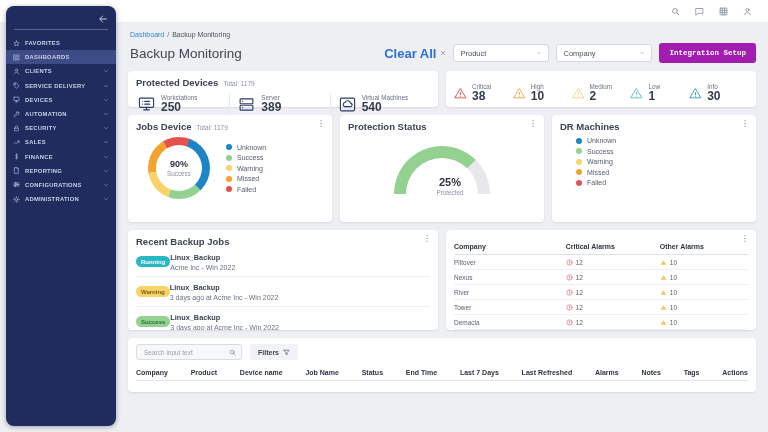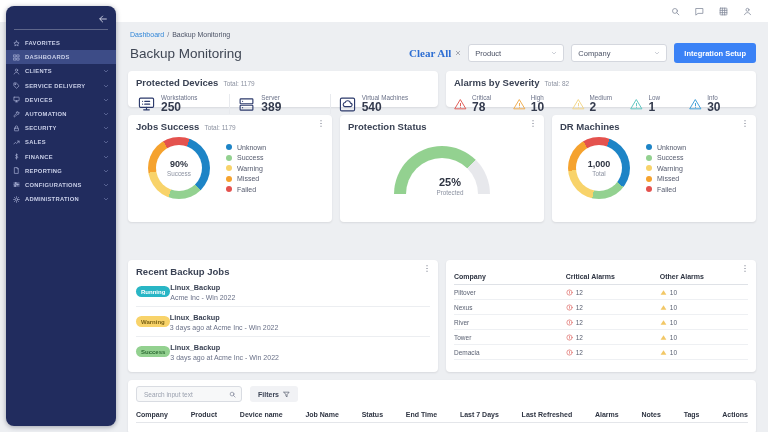--- a/index.html
+++ b/index.html
@@ -35,27 +35,27 @@
   
   .main { position:absolute; left:122px; top:22px; right:0; bottom:0; padding:7px 12px 0 6px; }
   .breadcrumb { font-size:7px; color:#4a5164; margin:2px 0 5px 2px; }
   .breadcrumb a { color:#3186d8; text-decoration:none; }
   .breadcrumb .sep { color:#6a7188; margin:0 3px; }
 
   .header-row { display:flex; align-items:center; margin:0 0 8px 2px; height:20px; }
   .page-title { font-size:13.5px; font-weight:500; color:#3f4654; margin:0; }
   .controls { margin-left:auto; display:flex; align-items:center; gap:7px; }
   .clear-all { display:flex; align-items:center; gap:4px; background:none; border:none; color:#2f6fd3;
-    font-size:11px; font-weight:bold; cursor:pointer; padding:0; font-family:Liberation Serif, serif; }
+    font-size:13px; font-weight:bold; cursor:pointer; padding:0; font-family:Liberation Sans, sans-serif; }
   .clear-all .icon { width:6px; height:6px; color:#5a6172; }
   .select { width:96px; height:18px; background:#fff; border:1px solid #d4d7de; border-radius:3px;
     display:flex; align-items:center; padding:0 6px; font-size:7.5px; color:#4a5164; cursor:pointer; }
   .select .chev { margin-left:auto; width:6px; height:6px; color:#9aa0ae; }
-  .btn-primary { height:20px; background:#3b82f6; color:#fff; border:none; border-radius:3px;
-    font-size:7.5px; font-weight:bold; padding:0 10px; cursor:pointer; font-family:Liberation Sans, sans-serif; }
+  .btn-primary { height:20px; background:#a21caf; color:#fff; border:none; border-radius:3px;
+    font-size:7.5px; font-weight:bold; padding:0 10px; cursor:pointer; font-family:Liberation Mono, monospace; }
 
   .row { display:flex; gap:8px; margin-bottom:8px; }
   .card { background:#fff; border-radius:4px; box-shadow:0 1px 2px rgba(27,31,45,.1); padding:6px 8px; position:relative; }
   .card-title-row { display:flex; align-items:baseline; gap:5px; }
   .card-title { font-size:9.5px; font-weight:600; color:#3a4254; }
   .total { font-size:6.5px; color:#8b91a0; }
   .kebab { position:absolute; top:5px; right:7px; color:#555b6e; font-size:8px; line-height:8px; cursor:pointer; }
 
   
   .kpi-card { flex:1; height:36px; }
@@ -82,21 +82,21 @@
   .legend { margin-left:16px; display:flex; flex-direction:column; gap:3.5px; }
   .legend-item { display:flex; align-items:center; gap:5px; font-size:7px; color:#555b6e; }
   .legend-dot { width:6px; height:6px; border-radius:50%; flex:0 0 auto; }
   .gauge-wrap { width:96px; height:50px; overflow:hidden; margin:14px auto 0; position:relative; }
   .gauge { width:96px; height:96px; border-radius:50%; position:relative; }
   .gauge::after { content:""; position:absolute; inset:12px; background:#fff; border-radius:50%; }
   .gauge-center { position:absolute; left:16px; right:0; bottom:0; text-align:center; z-index:1; }
   .gauge-center .center-value { font-size:11px; }
 
   
-  .list-card { flex:1; height:112px; overflow:hidden;margin-top:30px; }
+  .list-card { flex:1; height:100px; overflow:hidden; }
   .job-row { display:flex; align-items:center; gap:0; padding:5.5px 0; border-bottom:1px solid #eceef1; }
   .job-row:last-child { border-bottom:none; }
   .badge { min-width:33px; text-align:center; font-size:6px; font-weight:bold; border-radius:8px; padding:2.5px 5px; }
   .job-name { font-size:7.3px; font-weight:bold; color:#3a4254; }
   .job-detail { font-size:7px; color:#6a7188; margin-top:2px; }
 
   .ct-header { display:flex; font-size:7px; font-weight:bold; color:#2e3442; padding:5px 0 4px; border-bottom:1px solid #dfe2e7; margin-top:2px; }
   .ct-row { display:flex; align-items:center; font-size:6.5px; color:#5a6172; padding:3.5px 0; border-bottom:1px solid #eef0f3; }
   .ct-c1 { width:38%; } .ct-c2 { width:32%; display:flex; align-items:center; gap:3px; } .ct-c3 { width:30%; display:flex; align-items:center; gap:3px; }
   .crit-icon { width:7px; height:7px; color:#d9534f; }
@@ -399,35 +399,31 @@
               </svg>
             </span>
      <span>
               <div class="kpi-label">Virtual Machines</div>
      <div class="kpi-value">540</div>
             </span>
    </div>
         </div>
     </section>
     <section class="card kpi-card">
-      <div class="card-title-row">
-        <span class="card-title">Alarms by Severity</span>
-        <span class="total"><span>Total:</span> <span>82</span></span>
-      </div>
       <div class="kpi-list" id="sev-items">
           <div class="sev">
      <span class="icon sev-icon" style="color:#e05d56">
               <svg viewBox="0 0 24 24">
                 <path d="M12 3.5L22 20H2z"></path>
                 <path d="M12 10v4.5M12 17.3v.01"></path>
               </svg>
             </span>
      <span>
               <div class="kpi-label">Critical</div>
-     <div class="kpi-value">78</div>
+     <div class="kpi-value">38</div>
             </span>
    </div>
           <div class="sev">
      <span class="icon sev-icon" style="color:#f0ad4e">
               <svg viewBox="0 0 24 24">
                 <path d="M12 3.5L22 20H2z"></path>
                 <path d="M12 10v4.5M12 17.3v.01"></path>
               </svg>
             </span>
      <span>
@@ -471,21 +467,21 @@
      <div class="kpi-value">30</div>
             </span>
    </div>
         </div>
     </section>
   </div>
 
   <div class="row">
     <section class="card chart-card">
       <div class="card-title-row">
-        <span class="card-title">Jobs Success</span>
+        <span class="card-title">Jobs Device</span>
         <span class="total"><span>Total:</span> <span>1179</span></span>
         <span class="kebab">⋮</span>
       </div>
       <div class="chart-body">
         <div class="donut" id="donut-0" style="background: conic-gradient(from 20deg, rgb(29, 132, 198) 0%, rgb(29, 132, 198) 32%, rgb(147, 209, 144) 32%, rgb(147, 209, 144) 50%, rgb(248, 211, 106) 50%, rgb(248, 211, 106) 67%, rgb(245, 162, 46) 67%, rgb(245, 162, 46) 86%, rgb(228, 82, 78) 86%, rgb(228, 82, 78) 100%);">
           <div class="donut-center">
             <span class="center-value">90%</span>
             <span class="center-label">Success</span>
           </div>
         </div>
@@ -527,26 +523,20 @@
         </div>
       </div>
     </section>
 
     <section class="card chart-card">
       <div class="card-title-row">
         <span class="card-title">DR Machines</span>
         <span class="kebab">⋮</span>
       </div>
       <div class="chart-body">
-        <div class="donut" id="donut-2" style="margin-left: 8px; background: conic-gradient(from 20deg, rgb(29, 132, 198) 0%, rgb(29, 132, 198) 30%, rgb(147, 209, 144) 30%, rgb(147, 209, 144) 48%, rgb(248, 211, 106) 48%, rgb(248, 211, 106) 68%, rgb(245, 162, 46) 68%, rgb(245, 162, 46) 86%, rgb(228, 82, 78) 86%, rgb(228, 82, 78) 100%);">
-          <div class="donut-center">
-            <span class="center-value">1,000</span>
-            <span class="center-label">Total</span>
-          </div>
-        </div>
         <div class="legend" id="legend-2">
             <div class="legend-item">
        <span class="legend-dot" style="background:#1d84c6"></span>
        <span>Unknown</span>
      </div>
             <div class="legend-item">
        <span class="legend-dot" style="background:#93d190"></span>
        <span>Success</span>
      </div>
             <div class="legend-item">

